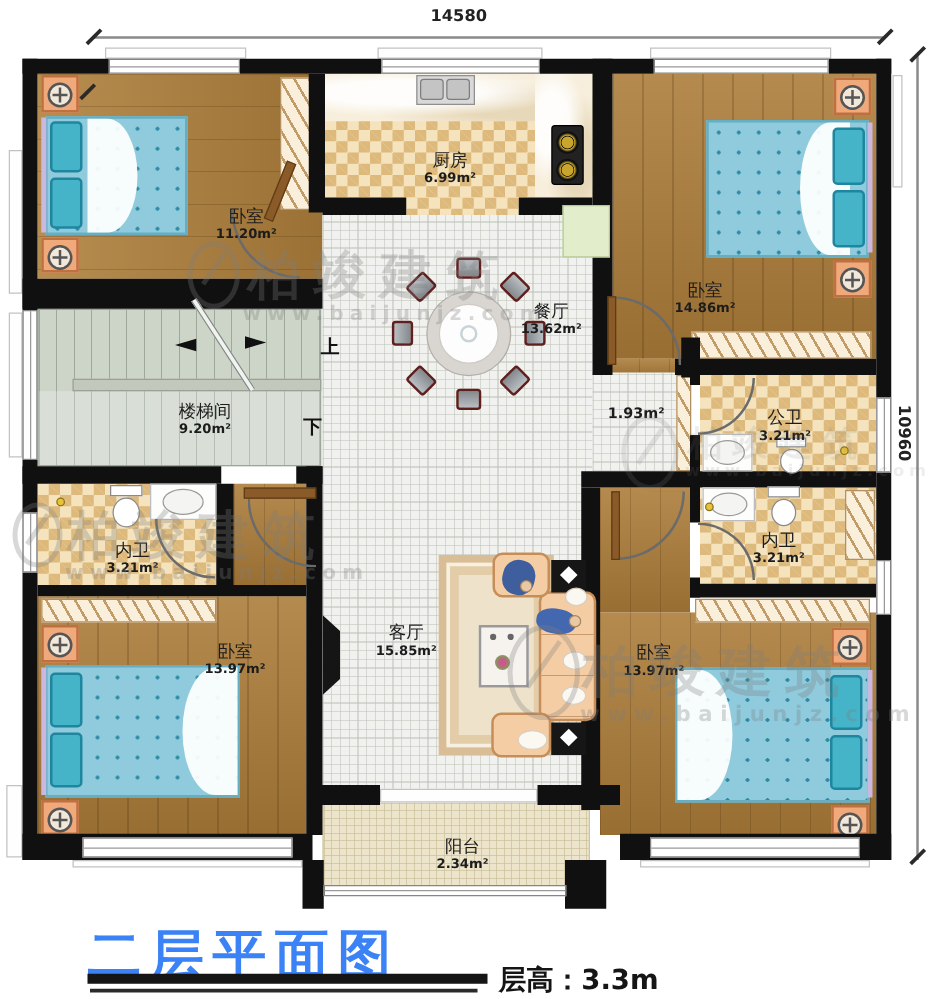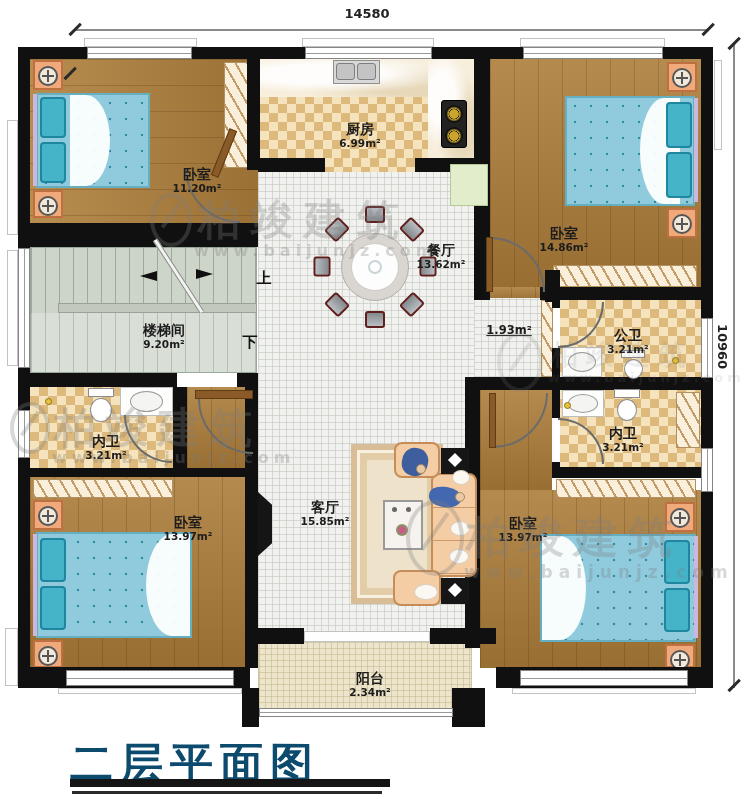--- a/index.html
+++ b/index.html
@@ -32,35 +32,35 @@
   .drain{position:absolute;background:#e8c23a;border:1px solid #8a7414;border-radius:50%;box-sizing:border-box;}
   .sofa{position:absolute;background:#f5cda4;border:2px solid #c68d58;border-radius:8px;box-sizing:border-box;}
   .cushion{position:absolute;background:#fbf8f2;border:1px solid #d8cfc0;border-radius:50%;}
   .stbl{position:absolute;background:#161616;}
   .stbl>div{width:10px;height:10px;margin:7px auto;background:#fff;transform:rotate(45deg);}
   .carpet{position:absolute;background-color:#eee2cb;border:6px solid #d8bd97;box-shadow:inset 0 0 0 3px #f7efe0,inset 0 0 0 10px #e3cda8;box-sizing:border-box;}
   .ctable{position:absolute;background:#f6f3ee;border:2px solid #9a9a9a;box-sizing:border-box;}
   .person{position:absolute;background:#3e5e9e;border-radius:45%;}
   .head{position:absolute;background:#e9c9a5;border-radius:50%;border:1px solid #a5865f;box-sizing:border-box;}
   .rl{position:absolute;transform:translate(-50%,-50%);text-align:center;color:#1c1c1c;z-index:30;white-space:nowrap;}
-  .rn{font-size:14px;font-weight:bold;line-height:1.15;margin-top:12px;}
+  .rn{font-size:14px;font-weight:normal;line-height:1.15;margin-top:12px;}
   .ra{font-size:10.5px;font-weight:bold;line-height:1.2;}
   .dimtxt{position:absolute;font-size:13px;font-weight:bold;color:#222;transform:translate(-50%,-50%);z-index:30;}
   .dimline{position:absolute;background:#8a8a8a;}
   .tick{position:absolute;width:16px;height:2.5px;background:#2a2a2a;transform:rotate(-45deg);z-index:31;}
   .updown{position:absolute;font-size:15px;font-weight:bold;color:#111;transform:translate(-50%,-50%);z-index:30;}
   .arrL{position:absolute;width:0;height:0;border-top:5px solid transparent;border-bottom:5px solid transparent;border-right:17px solid #101010;z-index:25;}
   .arrR{position:absolute;width:0;height:0;border-top:5px solid transparent;border-bottom:5px solid transparent;border-left:17px solid #101010;z-index:25;}
   .chair{position:absolute;width:20px;height:17px;background:linear-gradient(#b9bec2,#84898e);border:2px solid #5e1f1f;border-radius:3px;box-sizing:border-box;z-index:12;}
   .wm{position:absolute;color:rgba(125,125,125,.30);z-index:40;pointer-events:none;}
   .wmbrand{font-weight:900;white-space:nowrap;}
   .wmsite{font-weight:bold;white-space:nowrap;}
   .wmlogo{position:absolute;border:4px solid rgba(125,125,125,.30);border-radius:50%;box-sizing:border-box;z-index:40;}
   .wmlogo>div{width:4px;height:66%;background:rgba(125,125,125,.30);transform:rotate(35deg);margin:10% auto 0;}
-  .tb-title{position:absolute;left:70px;top:735px;font-size:43px;font-weight:900;letter-spacing:7px;color:#0c4a6e;z-index:50;}
+  .tb-title{position:absolute;left:70px;top:735px;font-size:43px;font-weight:900;letter-spacing:7px;color:#3b82f6;z-index:50;}
   .tb-scale{position:absolute;left:303px;top:747px;font-size:33px;font-weight:bold;color:#151515;z-index:50;}
   .tb-line1{position:absolute;left:399px;top:740px;font-size:22px;font-weight:bold;color:#151515;z-index:50;white-space:nowrap;}
   .tb-line2{position:absolute;left:399px;top:769px;font-size:22px;font-weight:bold;color:#151515;z-index:50;white-space:nowrap;}
   .greenbox{position:absolute;background:#e2edcb;border:1px solid #b4c995;box-sizing:border-box;}
   .tv{position:absolute;background:#151515;clip-path:polygon(0 0,100% 20%,100% 80%,0 100%);}
   .z5{z-index:5}.z10{z-index:10}.z15{z-index:15}.z20{z-index:20}.z22{z-index:22}
 </style>
 </head>
 <body>
 
@@ -285,21 +285,21 @@
     <div class="ra">14.86m²</div>
   </div>
   <div class="rl" style="left:441px;top:250px;">
     <div class="rn">餐厅</div>
     <div class="ra">13.62m²</div>
   </div>
   <div class="rl" style="left:164px;top:330px;">
     <div class="rn">楼梯间</div>
     <div class="ra">9.20m²</div>
   </div>
-  <div class="rl" style="left:509px;top:331px;text-decoration:underline;">
+  <div class="rl" style="left:509px;top:331px;">
     <div class="ra" style="font-size:11.5px;">1.93m²</div>
   </div>
   <div class="rl" style="left:628px;top:335px;">
     <div class="rn">公卫</div>
     <div class="ra">3.21m²</div>
   </div>
   <div class="rl" style="left:106px;top:441px;">
     <div class="rn">内卫</div>
     <div class="ra">3.21m²</div>
   </div>
@@ -358,14 +358,17 @@
 
   <div class="wmlogo" style="left:406px;top:500px;width:58px;height:76px;">
       <div></div>
     </div>
   <div class="wm wmbrand" style="left:466px;top:508px;font-size:44px;letter-spacing:10px;">柏竣建筑</div>
   <div class="wm wmsite" style="left:464px;top:562px;font-size:17px;letter-spacing:6px;">www.baijunjz.com</div>
 
   <div class="tb-title">二层平面图</div>
   <div class="a" style="left:70px;top:779px;width:320px;height:8px;background:#151515;z-index:50;"></div>
   <div class="a" style="left:72px;top:791px;width:310px;height:3px;background:#2a2a2a;z-index:50;"></div>
+  <div class="tb-line2">
+    <span>层高：</span><span>3.3m</span>
+  </div>
 
 </div>
 
 </body></html>

